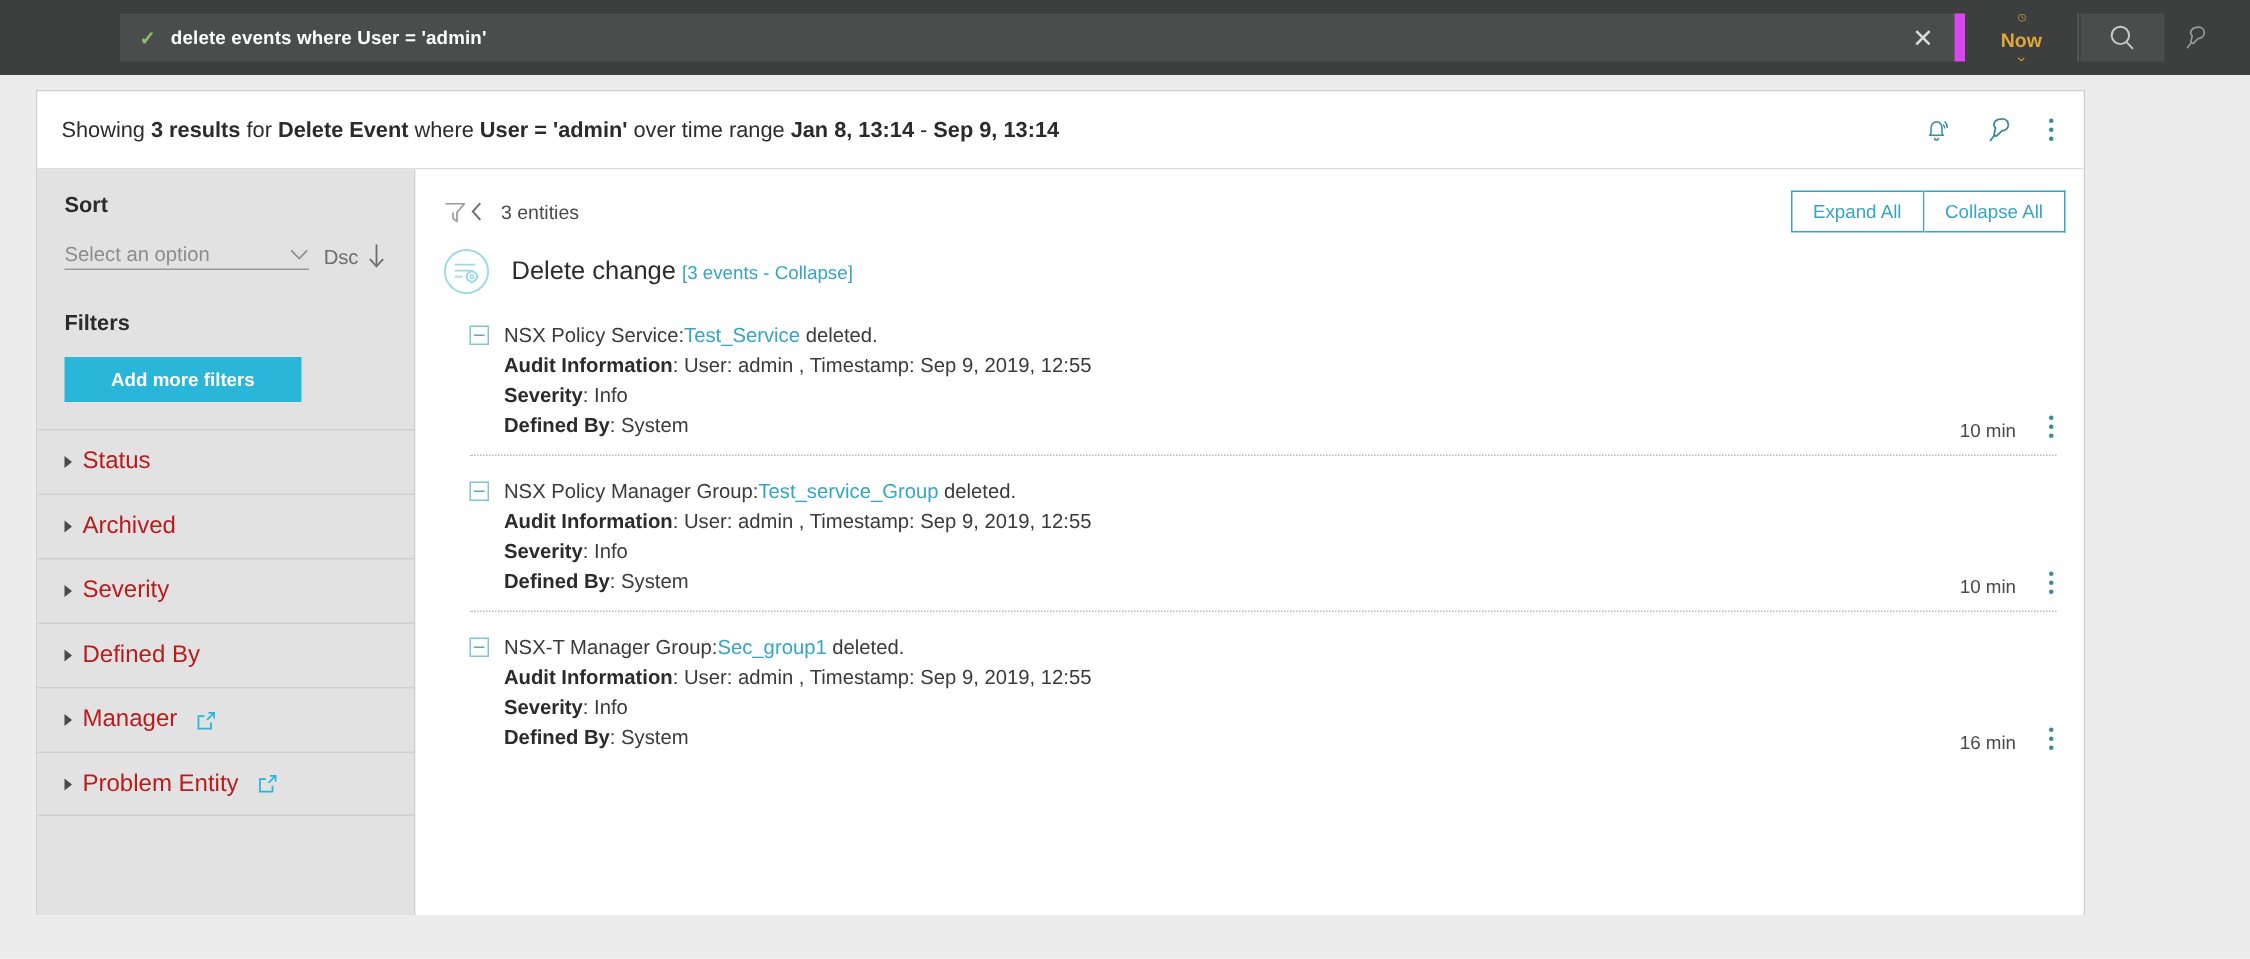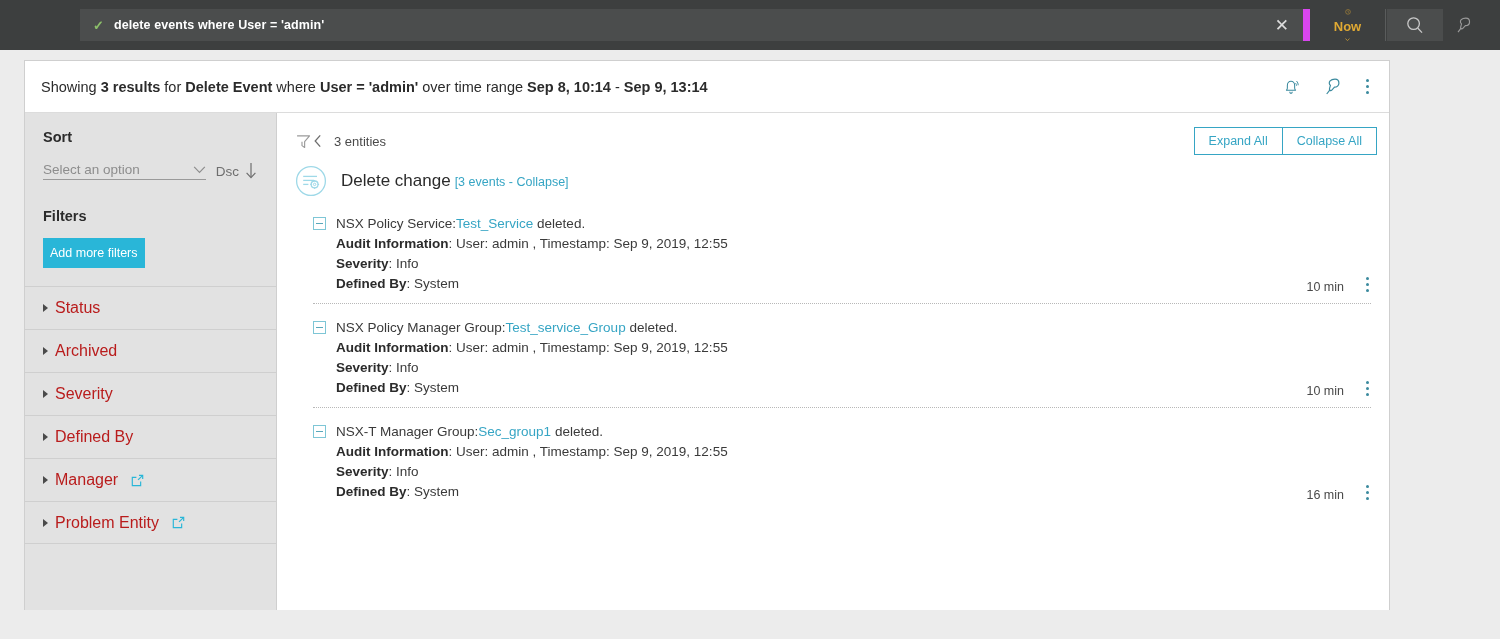--- a/index.html
+++ b/index.html
@@ -96,22 +96,22 @@
     padding-bottom: 2px; cursor: pointer;
   }
   .sort-select .ph { font-size: 13.5px; color: #8d8d8d; }
   .sort-dir { display: flex; align-items: center; gap: 5px; cursor: pointer; }
   .sort-dir .lbl { font-size: 13.5px; color: #6e6e6e; }
 
   .sb-filters { padding: 28px 18px 0 18px; }
   .add-filters-btn {
     display: inline-block; margin-top: 14px;
     background: #29b6d8; color: #fff;
-    font-size: 12.5px; font-weight: normal;
-    padding: 8px 7px; border: none; cursor: pointer;
+    font-size: 12.5px; font-weight: bold;
+    padding: 8px 31px; border: none; cursor: pointer;
     font-family: "Liberation Sans", sans-serif;
   }
   .filter-list { margin-top: 18px; }
   .filter-item {
     height: 43px; display: flex; align-items: center;
     border-top: 1px solid #cfcfcf;
     padding-left: 18px; cursor: pointer; gap: 7px;
   }
   .filter-item:last-child { border-bottom: 1px solid #cfcfcf; }
   .caret-right {
@@ -196,21 +196,21 @@
       <path d="M11.5 2.2 C13.8 2.2 15.4 4 15.4 6.2 C15.4 8.6 13.4 10.2 11 10.2 L8.3 13.1 C7.2 14.3 5.6 13.2 6 11.7 L6.9 8.3 C5.6 7.3 5.3 5.3 6.6 3.9 C7.8 2.6 9.8 2.2 11.5 2.2 Z" fill="none" stroke="#9a9a9a" stroke-width="1.2" stroke-linejoin="round"></path>
       <line x1="6.6" y1="12.6" x2="3.2" y2="17" stroke="#9a9a9a" stroke-width="1.2"></line>
     </svg>
   </div>
 </div>
 
 <div class="card">
 
   <div class="card-header">
     <div class="card-header-text">
-      <span>Showing </span><b>3 results</b><span> for </span><b>Delete Event</b><span> where </span><b>User = 'admin'</b><span> over time range </span><b>Sep 8, 10:14</b><span> - </span><b>Sep 9, 13:14</b>
+      <span>Showing </span><b>3 results</b><span> for </span><b>Delete Event</b><span> where </span><b>User = 'admin'</b><span> over time range </span><b>Jan 8, 13:14</b><span> - </span><b>Sep 9, 13:14</b>
     </div>
     <div class="card-header-icons">
       <span class="hdr-icon">
         <svg width="20" height="20" viewBox="0 0 22 22">
           <path d="M6 14.5 C6 14.5 7 13.6 7 12.2 L7 9.3 C7 6.6 8.8 4.6 11 4.6 C13.2 4.6 15 6.6 15 9.3 L15 12.2 C15 13.6 16 14.5 16 14.5 Z" fill="none" stroke="#3b8a9e" stroke-width="1.15" stroke-linejoin="round"></path>
           <path d="M9.6 16.3 C9.6 17.4 10.2 18 11 18 C11.8 18 12.4 17.4 12.4 16.3" fill="none" stroke="#3b8a9e" stroke-width="1.15"></path>
           <path d="M15.7 6.6 C16.7 7.4 17 8.6 17 9.6" fill="none" stroke="#3b8a9e" stroke-width="1.05"></path>
           <path d="M16.9 4.4 C18.4 5.6 18.9 7.4 18.9 9.1" fill="none" stroke="#3b8a9e" stroke-width="1.05"></path>
         </svg>
       </span>

